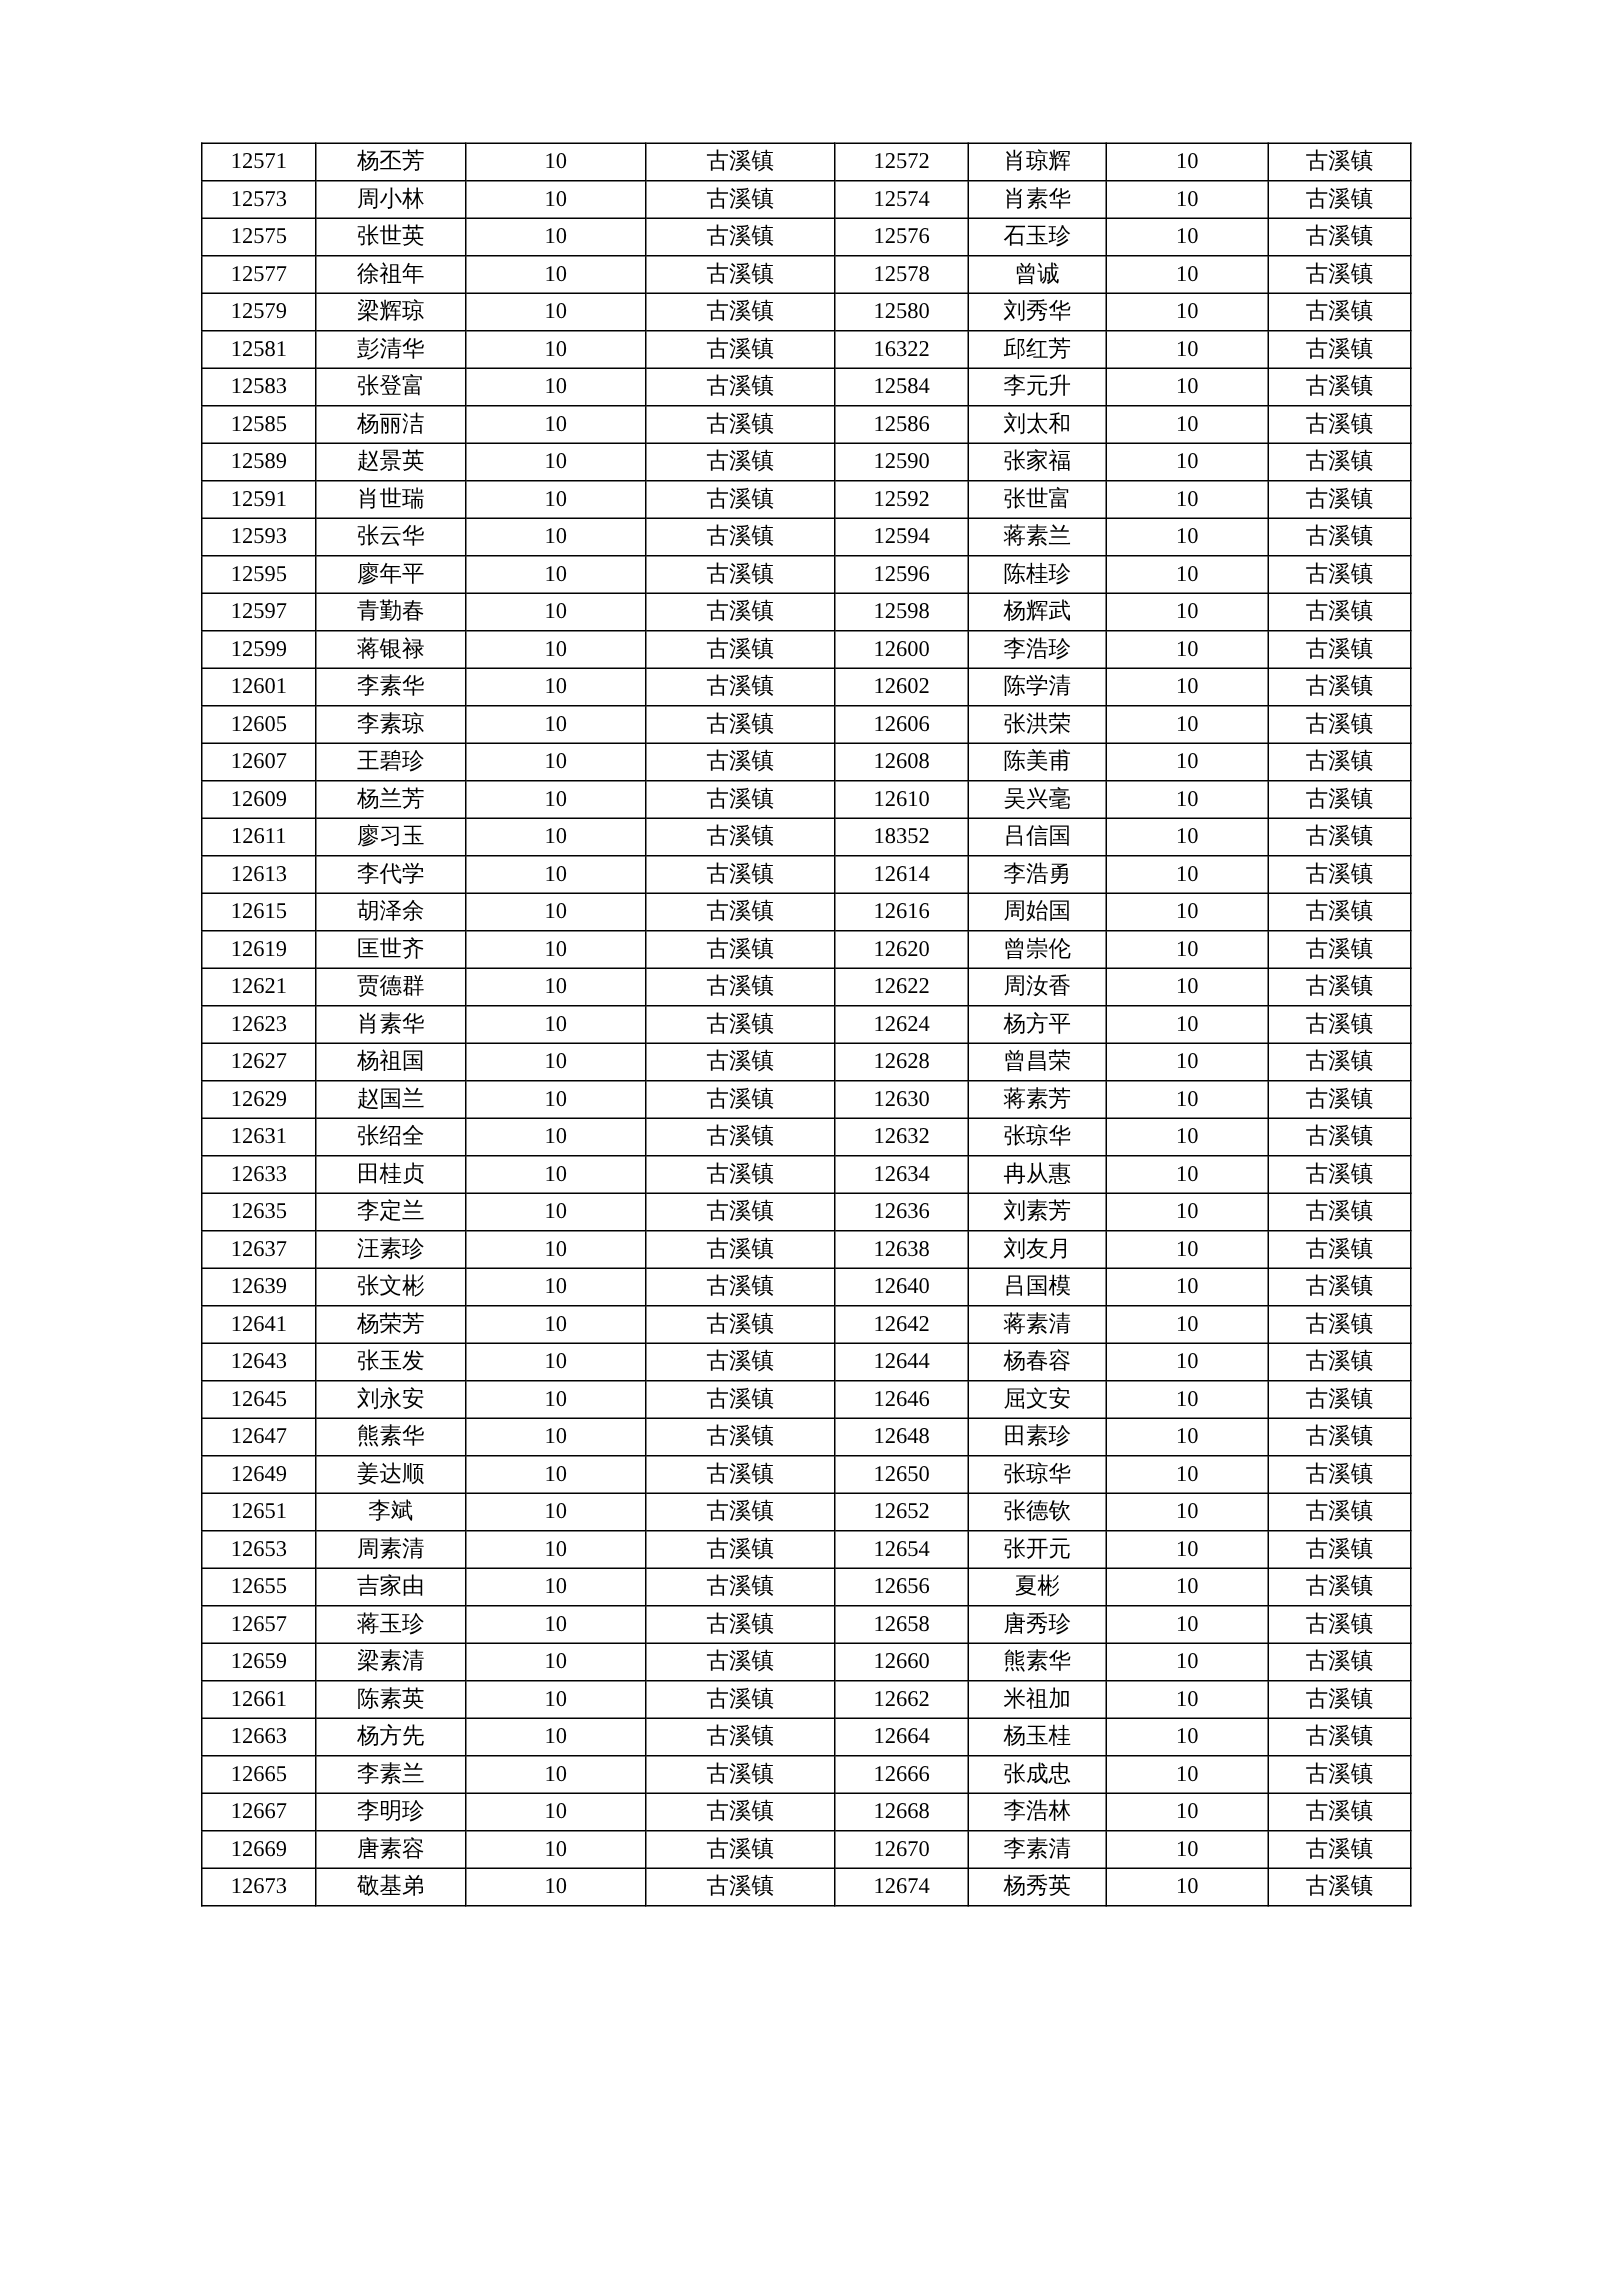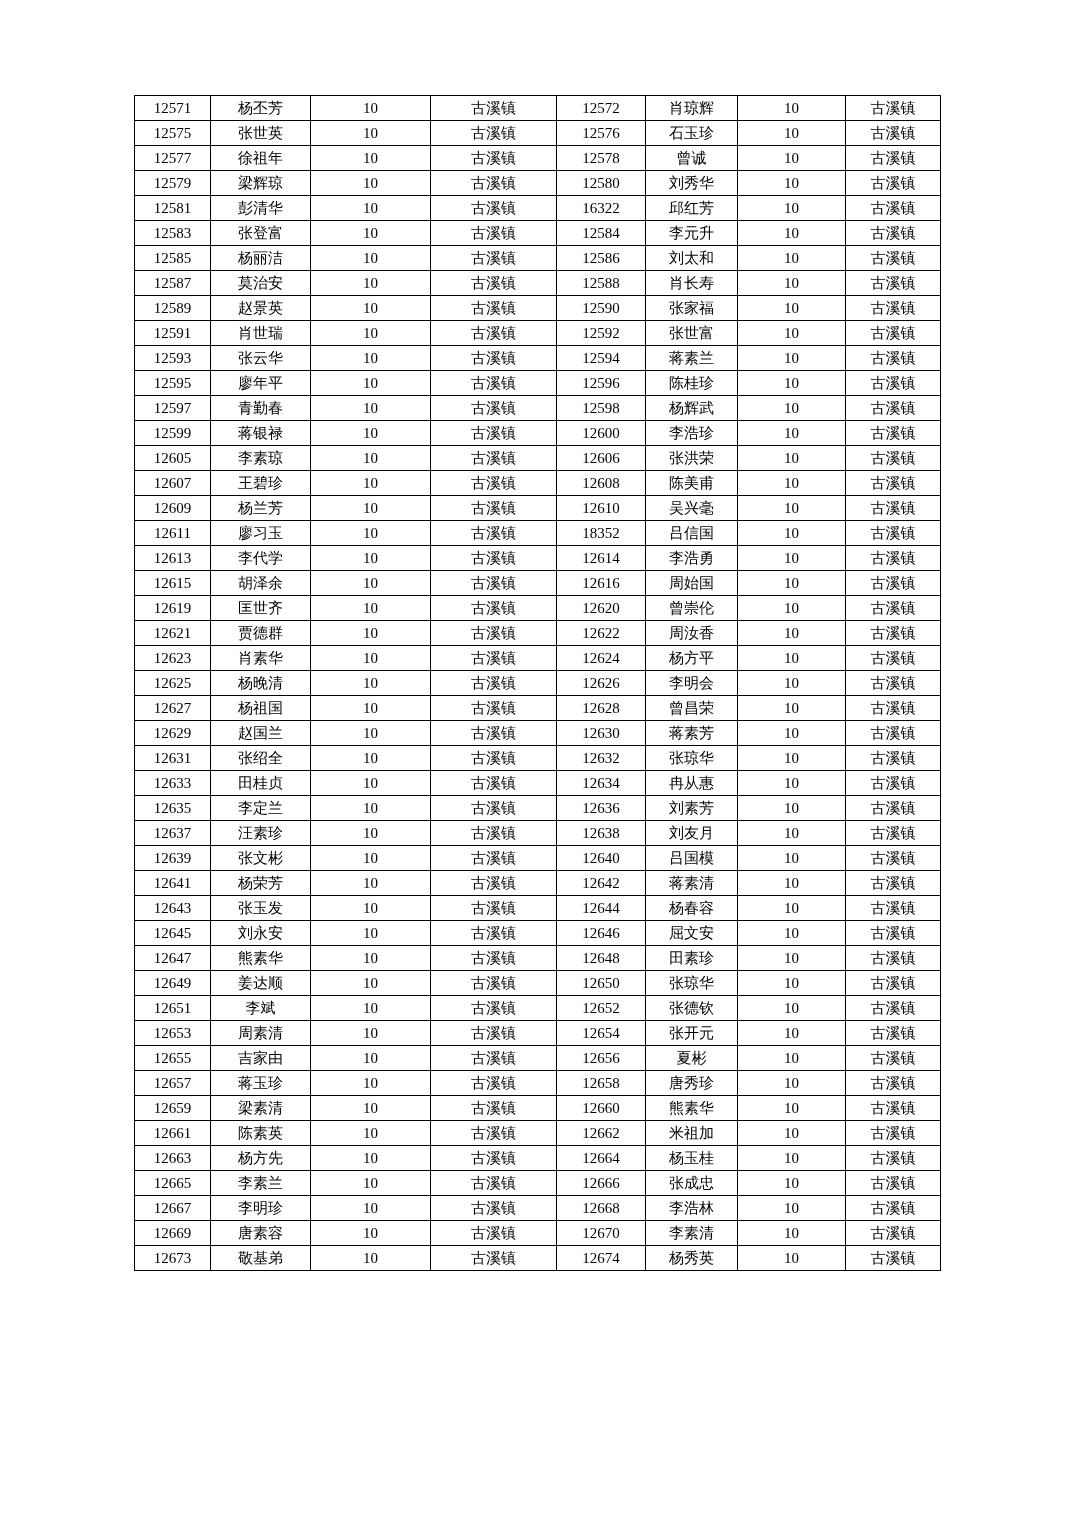--- a/index.html
+++ b/index.html
@@ -65,20 +65,30 @@
           <td>12571</td>
           <td>杨丕芳</td>
           <td>10</td>
           <td>古溪镇</td>
           <td>12572</td>
           <td>肖琼辉</td>
           <td>10</td>
           <td>古溪镇</td>
         </tr>
         <tr>
+          <td>12573</td>
+          <td>周小林</td>
+          <td>10</td>
+          <td>古溪镇</td>
+          <td>12574</td>
+          <td>肖素华</td>
+          <td>10</td>
+          <td>古溪镇</td>
+        </tr>
+        <tr>
           <td>12575</td>
           <td>张世英</td>
           <td>10</td>
           <td>古溪镇</td>
           <td>12576</td>
           <td>石玉珍</td>
           <td>10</td>
           <td>古溪镇</td>
         </tr>
         <tr>
@@ -125,30 +135,20 @@
           <td>12585</td>
           <td>杨丽洁</td>
           <td>10</td>
           <td>古溪镇</td>
           <td>12586</td>
           <td>刘太和</td>
           <td>10</td>
           <td>古溪镇</td>
         </tr>
         <tr>
-          <td>12587</td>
-          <td>莫治安</td>
-          <td>10</td>
-          <td>古溪镇</td>
-          <td>12588</td>
-          <td>肖长寿</td>
-          <td>10</td>
-          <td>古溪镇</td>
-        </tr>
-        <tr>
           <td>12589</td>
           <td>赵景英</td>
           <td>10</td>
           <td>古溪镇</td>
           <td>12590</td>
           <td>张家福</td>
           <td>10</td>
           <td>古溪镇</td>
         </tr>
         <tr>
@@ -195,20 +195,30 @@
           <td>12599</td>
           <td>蒋银禄</td>
           <td>10</td>
           <td>古溪镇</td>
           <td>12600</td>
           <td>李浩珍</td>
           <td>10</td>
           <td>古溪镇</td>
         </tr>
         <tr>
+          <td>12601</td>
+          <td>李素华</td>
+          <td>10</td>
+          <td>古溪镇</td>
+          <td>12602</td>
+          <td>陈学清</td>
+          <td>10</td>
+          <td>古溪镇</td>
+        </tr>
+        <tr>
           <td>12605</td>
           <td>李素琼</td>
           <td>10</td>
           <td>古溪镇</td>
           <td>12606</td>
           <td>张洪荣</td>
           <td>10</td>
           <td>古溪镇</td>
         </tr>
         <tr>
@@ -281,30 +291,20 @@
           <td>10</td>
           <td>古溪镇</td>
         </tr>
         <tr>
           <td>12623</td>
           <td>肖素华</td>
           <td>10</td>
           <td>古溪镇</td>
           <td>12624</td>
           <td>杨方平</td>
-          <td>10</td>
-          <td>古溪镇</td>
-        </tr>
-        <tr>
-          <td>12625</td>
-          <td>杨晚清</td>
-          <td>10</td>
-          <td>古溪镇</td>
-          <td>12626</td>
-          <td>李明会</td>
           <td>10</td>
           <td>古溪镇</td>
         </tr>
         <tr>
           <td>12627</td>
           <td>杨祖国</td>
           <td>10</td>
           <td>古溪镇</td>
           <td>12628</td>
           <td>曾昌荣</td>

